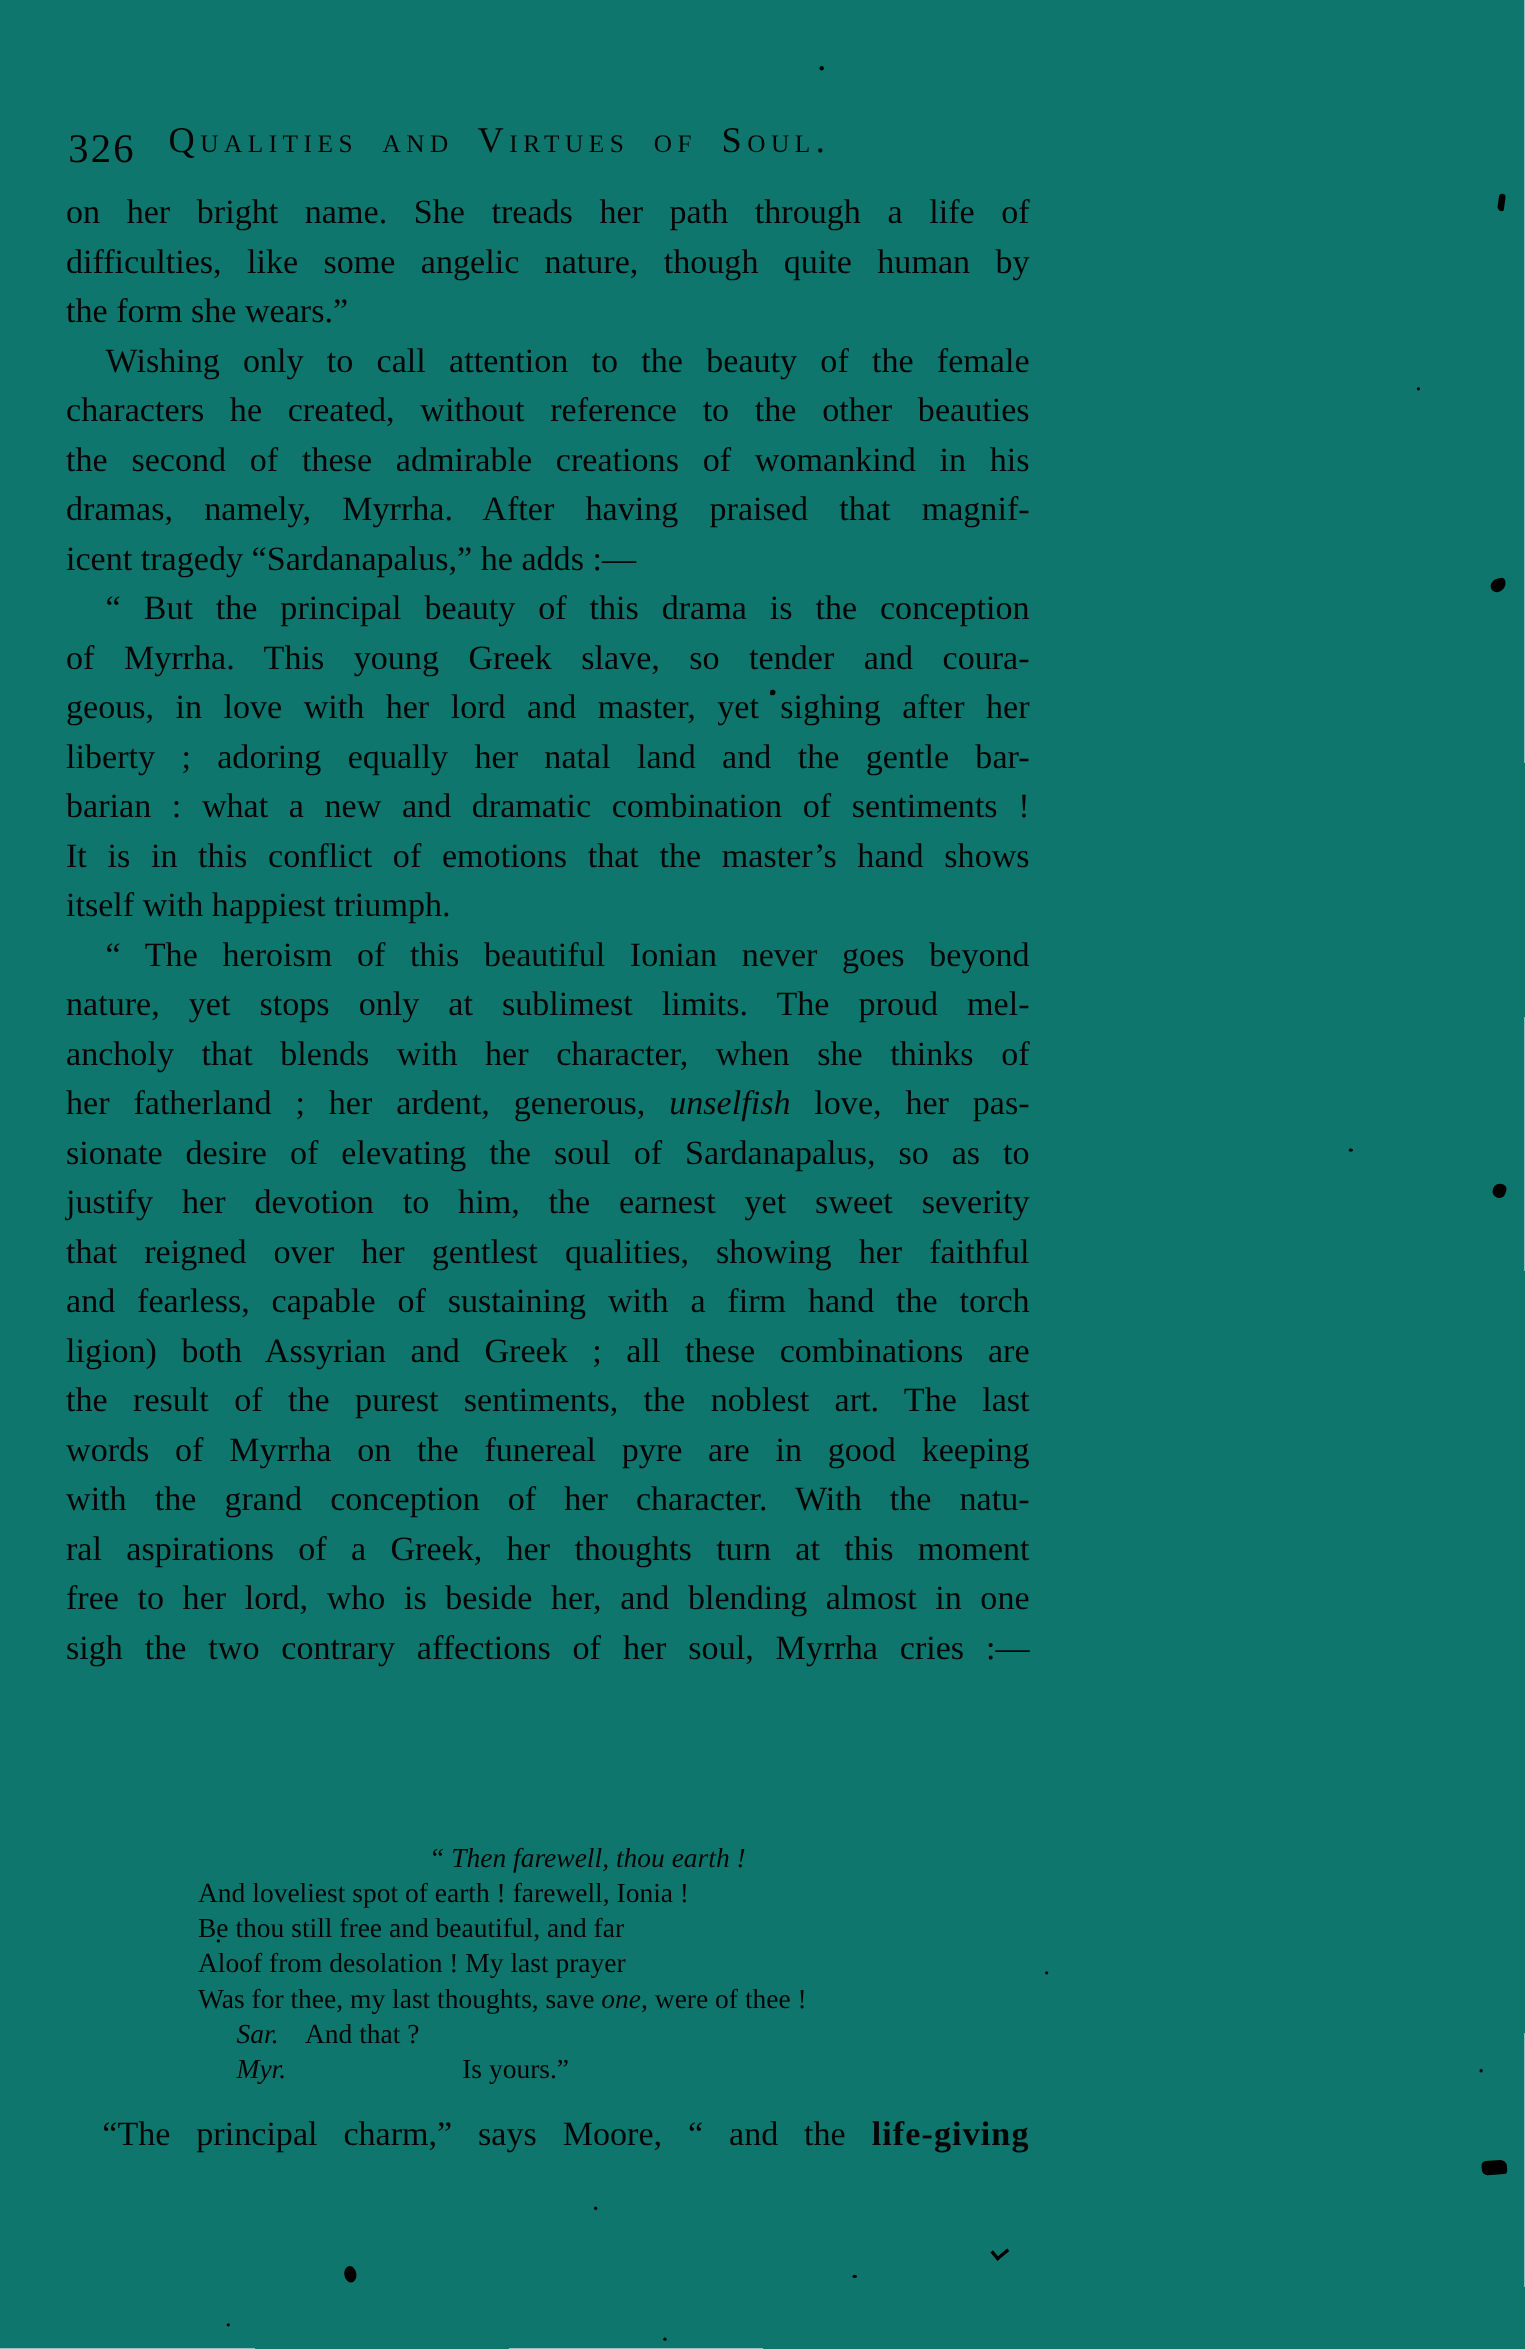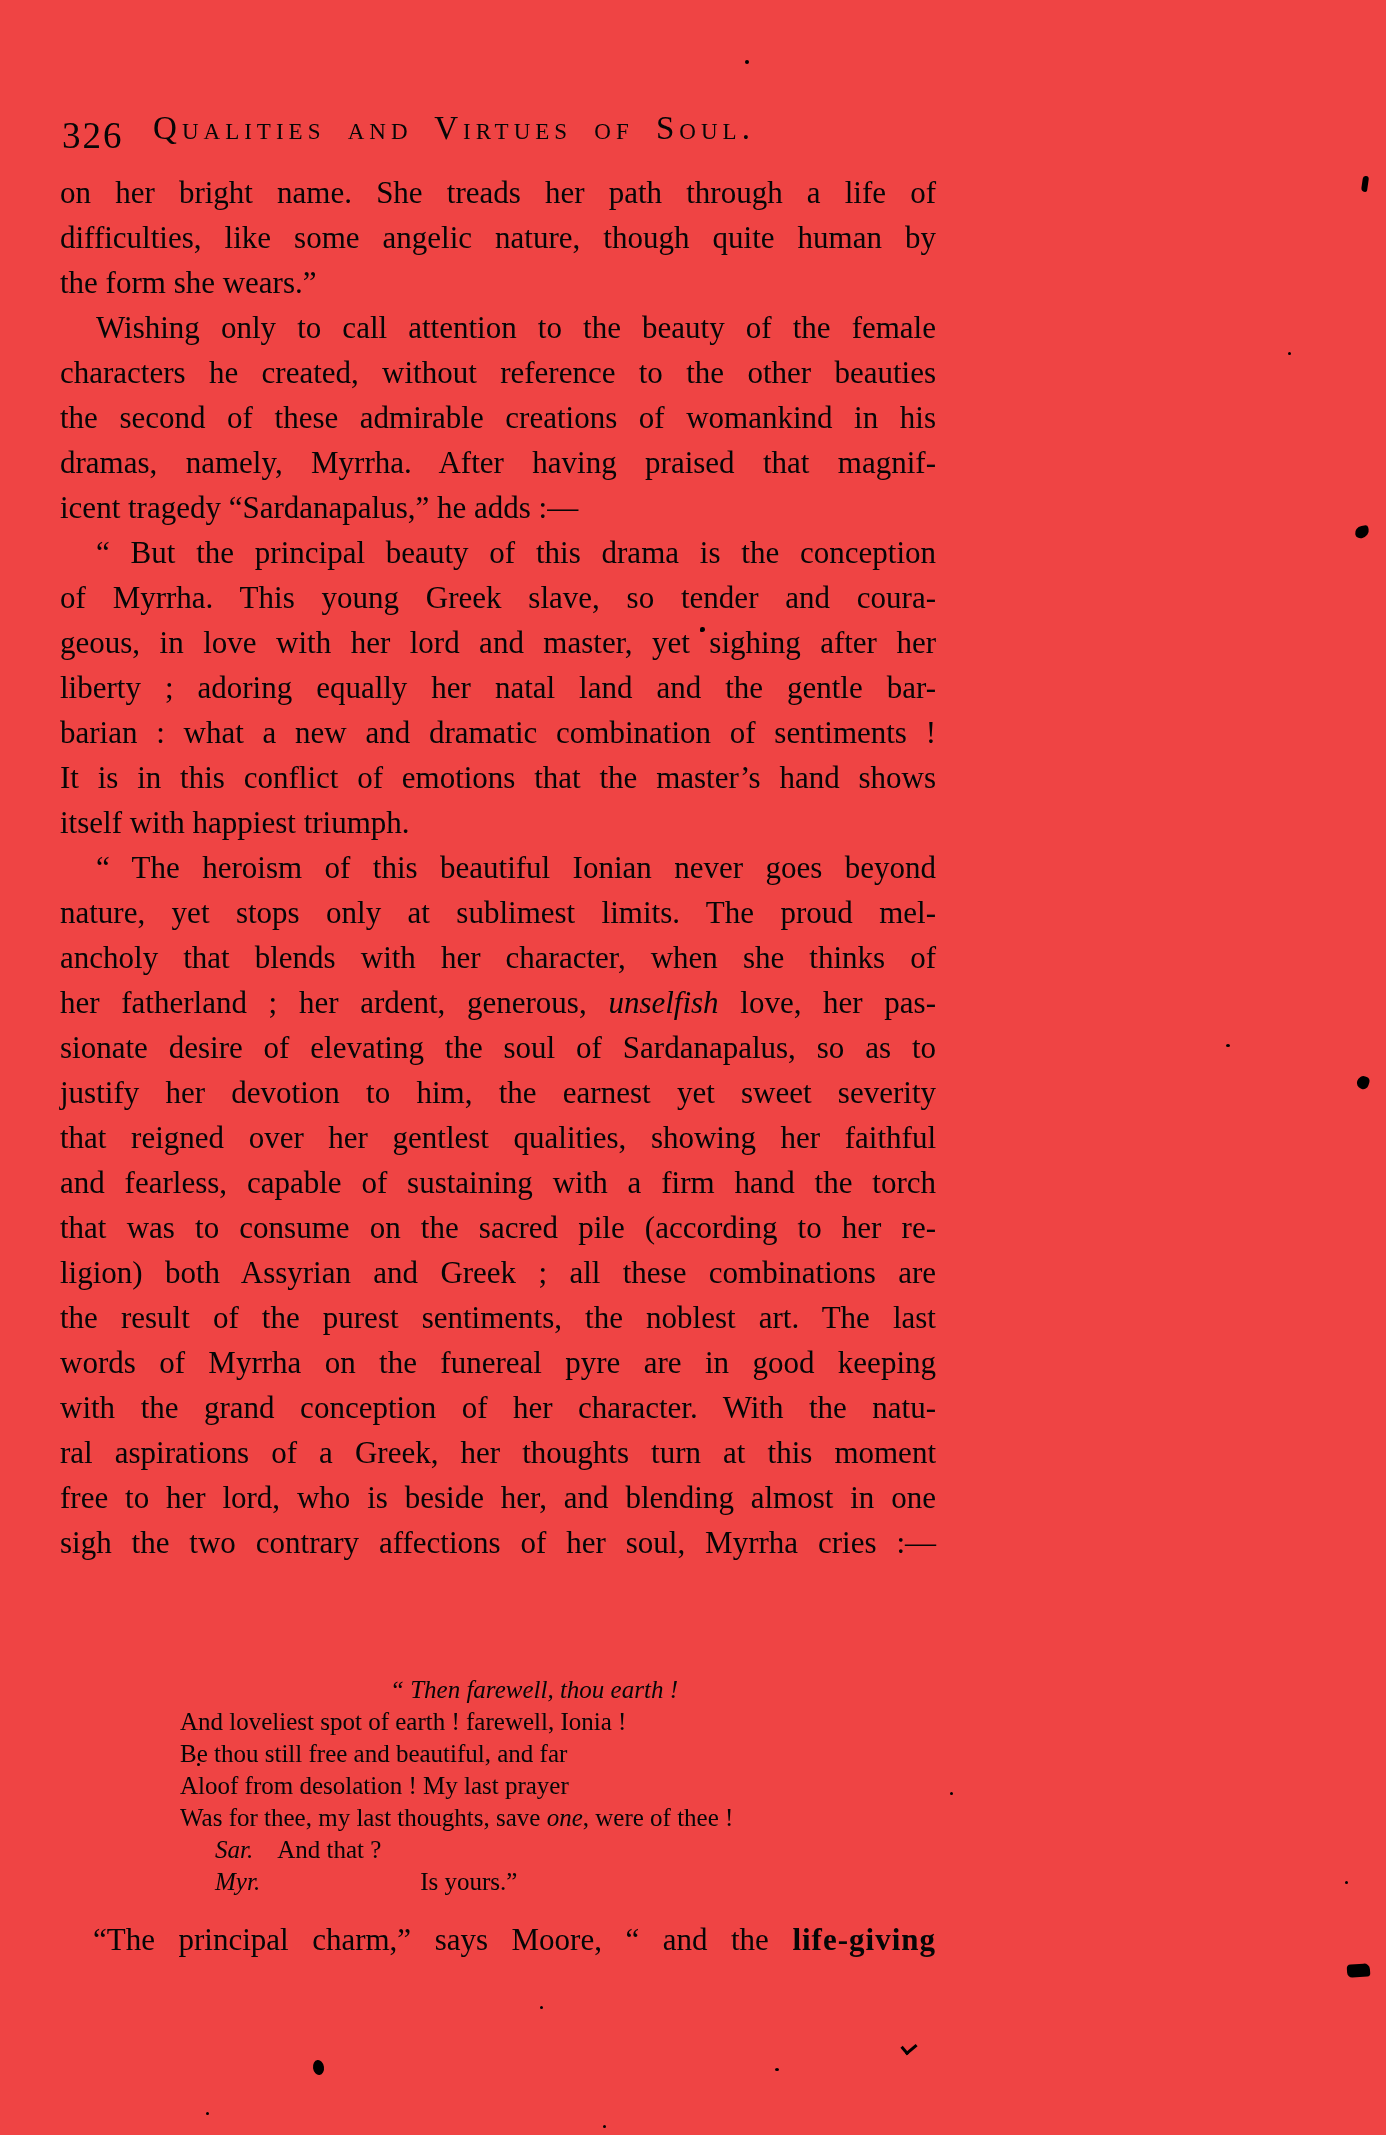--- a/index.html
+++ b/index.html
@@ -1,19 +1,19 @@
 <!DOCTYPE html>
 <html><head>
 <meta charset="utf-8">
 <style>
   html,body{margin:0;padding:0;background:#ffffff;}
   #page{
     position:relative;
     width:1386px;height:2135px;
-    background:#ef4444;
+    background:#0f766e;
     font-family:"Liberation Serif", serif;
     color:#060606;
     overflow:hidden;
   }
   
   #header{position:absolute;left:60px;top:108px;width:876px;height:56px;}
   #pagenum{position:absolute;left:2px;top:6px;font-size:37px;letter-spacing:2px;}
   #titlewrap{position:absolute;left:0;right:0;top:2px;text-align:center;padding-right:88px;}
   #title{font-variant:small-caps;font-size:33px;letter-spacing:5px;word-spacing:9px;white-space:nowrap;}
   
@@ -84,21 +84,20 @@
       <div class="line"><span>It is in this conflict of emotions that the master’s hand shows</span></div>
       <div class="line last"><span>itself with happiest triumph.</span></div>
       <div class="line indent"><span>“ The heroism of this beautiful Ionian never goes beyond</span></div>
       <div class="line"><span>nature, yet stops only at sublimest limits.  The proud mel-</span></div>
       <div class="line"><span>ancholy that blends with her character, when she thinks of</span></div>
       <div class="line"><span>her fatherland ; her ardent, generous, </span><span class="it">unselfish</span><span> love, her pas-</span></div>
       <div class="line"><span>sionate desire of elevating the soul of Sardanapalus, so as to</span></div>
       <div class="line"><span>justify her devotion to him, the earnest yet sweet severity</span></div>
       <div class="line"><span>that reigned over her gentlest qualities, showing her faithful</span></div>
       <div class="line"><span>and fearless, capable of sustaining with a firm hand the torch</span></div>
-      <div class="line"><span>that was to consume on the sacred pile (according to her re-</span></div>
       <div class="line"><span>ligion) both Assyrian and Greek ; all these combinations are</span></div>
       <div class="line"><span>the result of the purest sentiments, the noblest art.  The last</span></div>
       <div class="line"><span>words of Myrrha on the funereal pyre are in good keeping</span></div>
       <div class="line"><span>with the grand conception of her character.  With the natu-</span></div>
       <div class="line"><span>ral aspirations of a Greek, her thoughts turn at this moment</span></div>
       <div class="line"><span>free to her lord, who is beside her, and blending almost in one</span></div>
       <div class="line"><span>sigh the two contrary affections of her soul, Myrrha cries :—</span></div>
     </div>
 
   <div id="verse">

